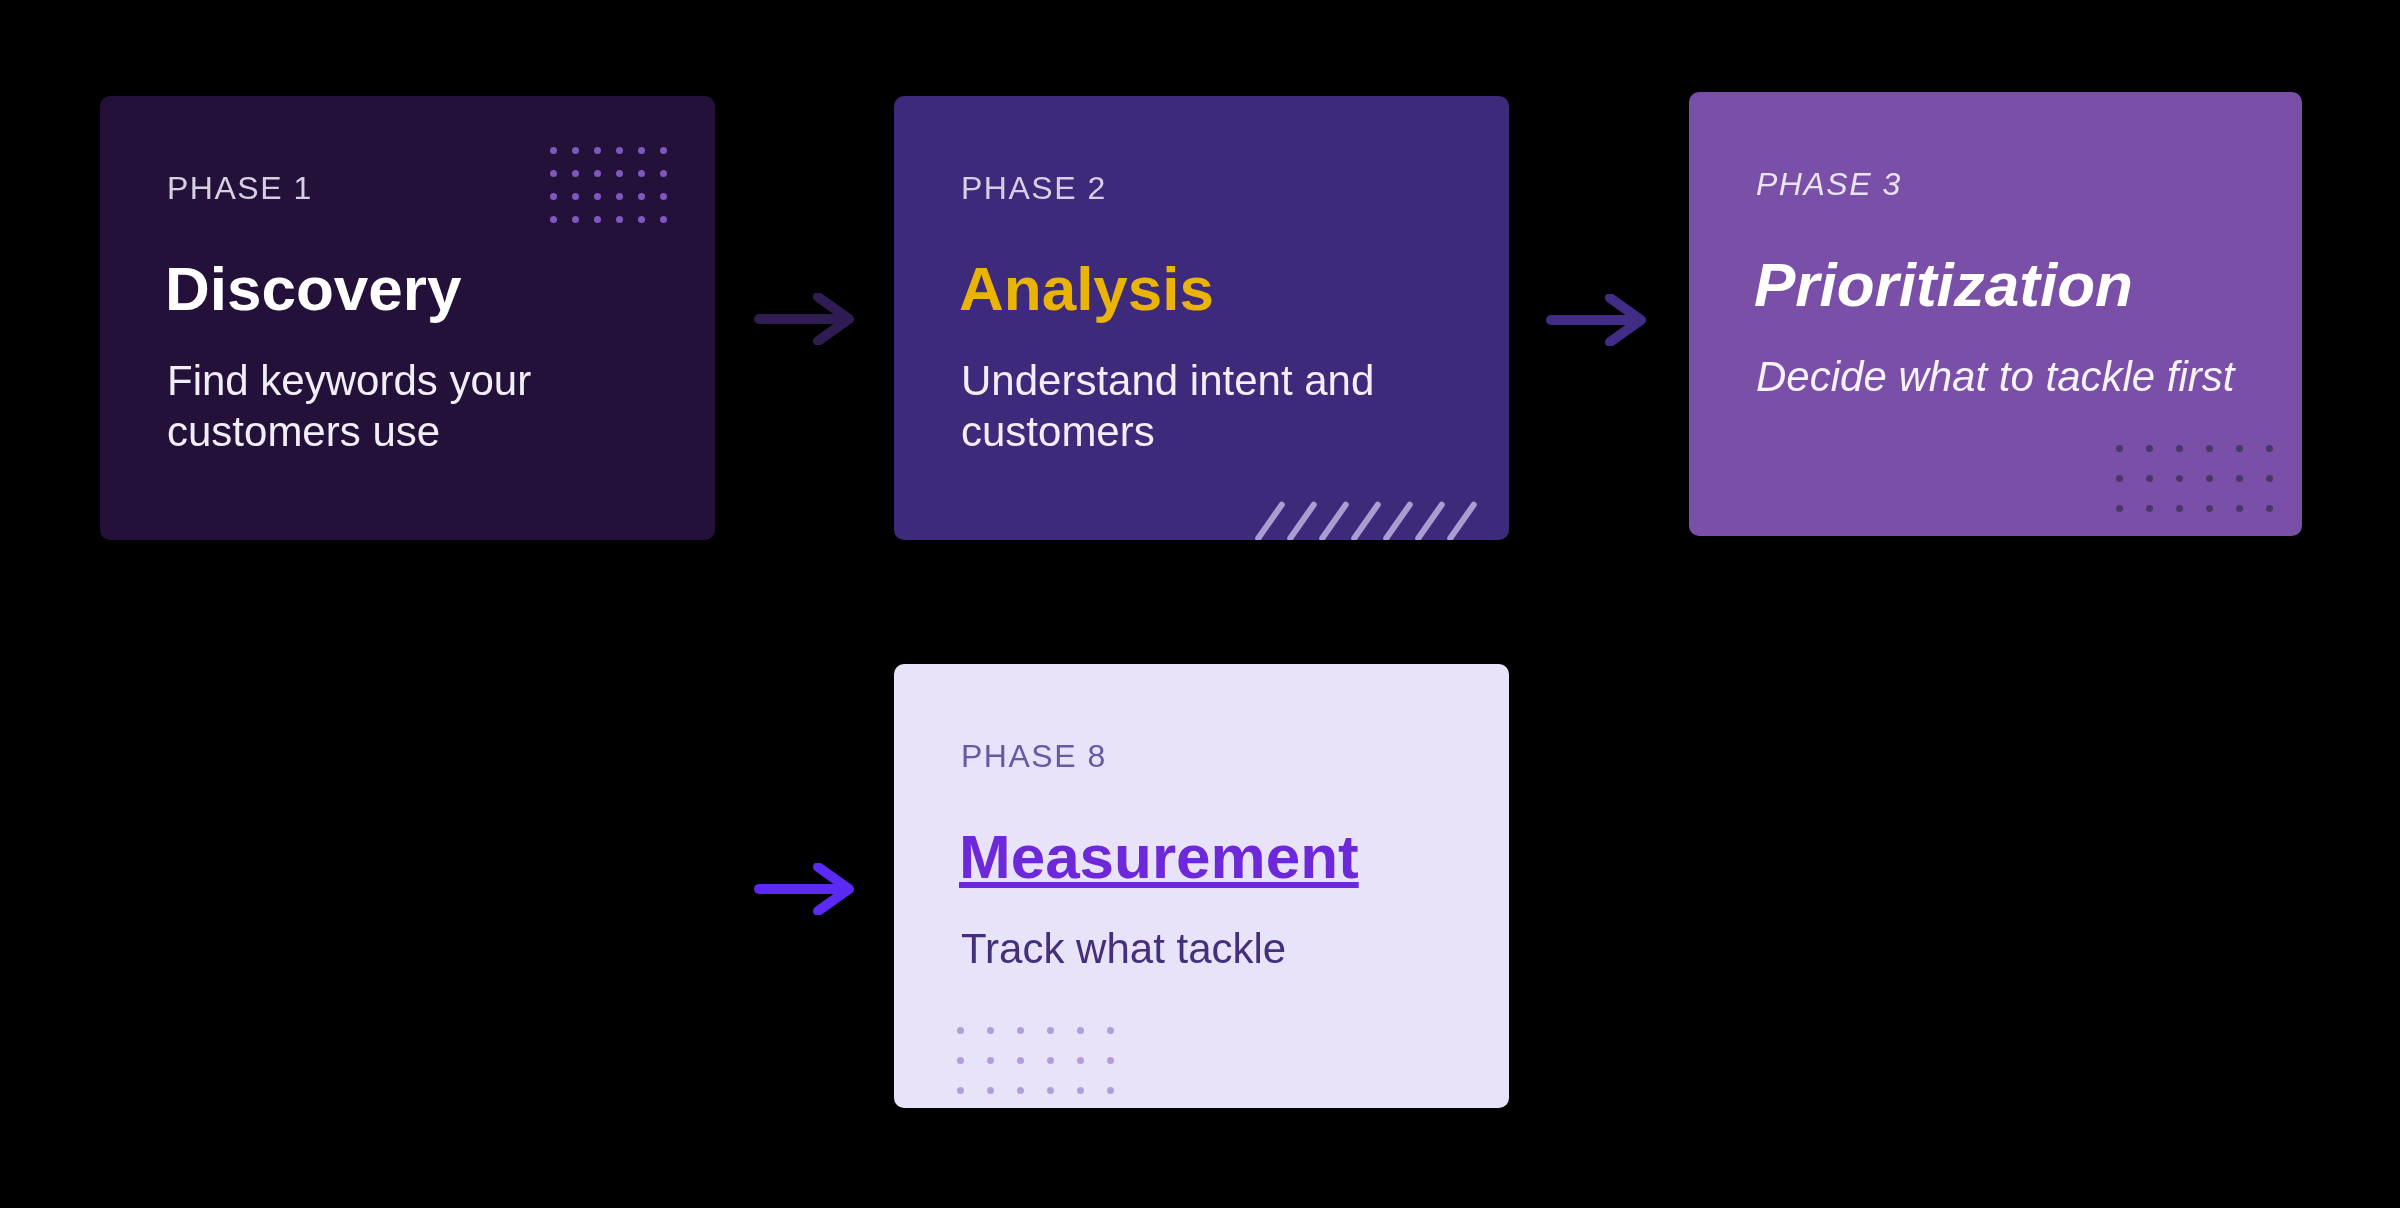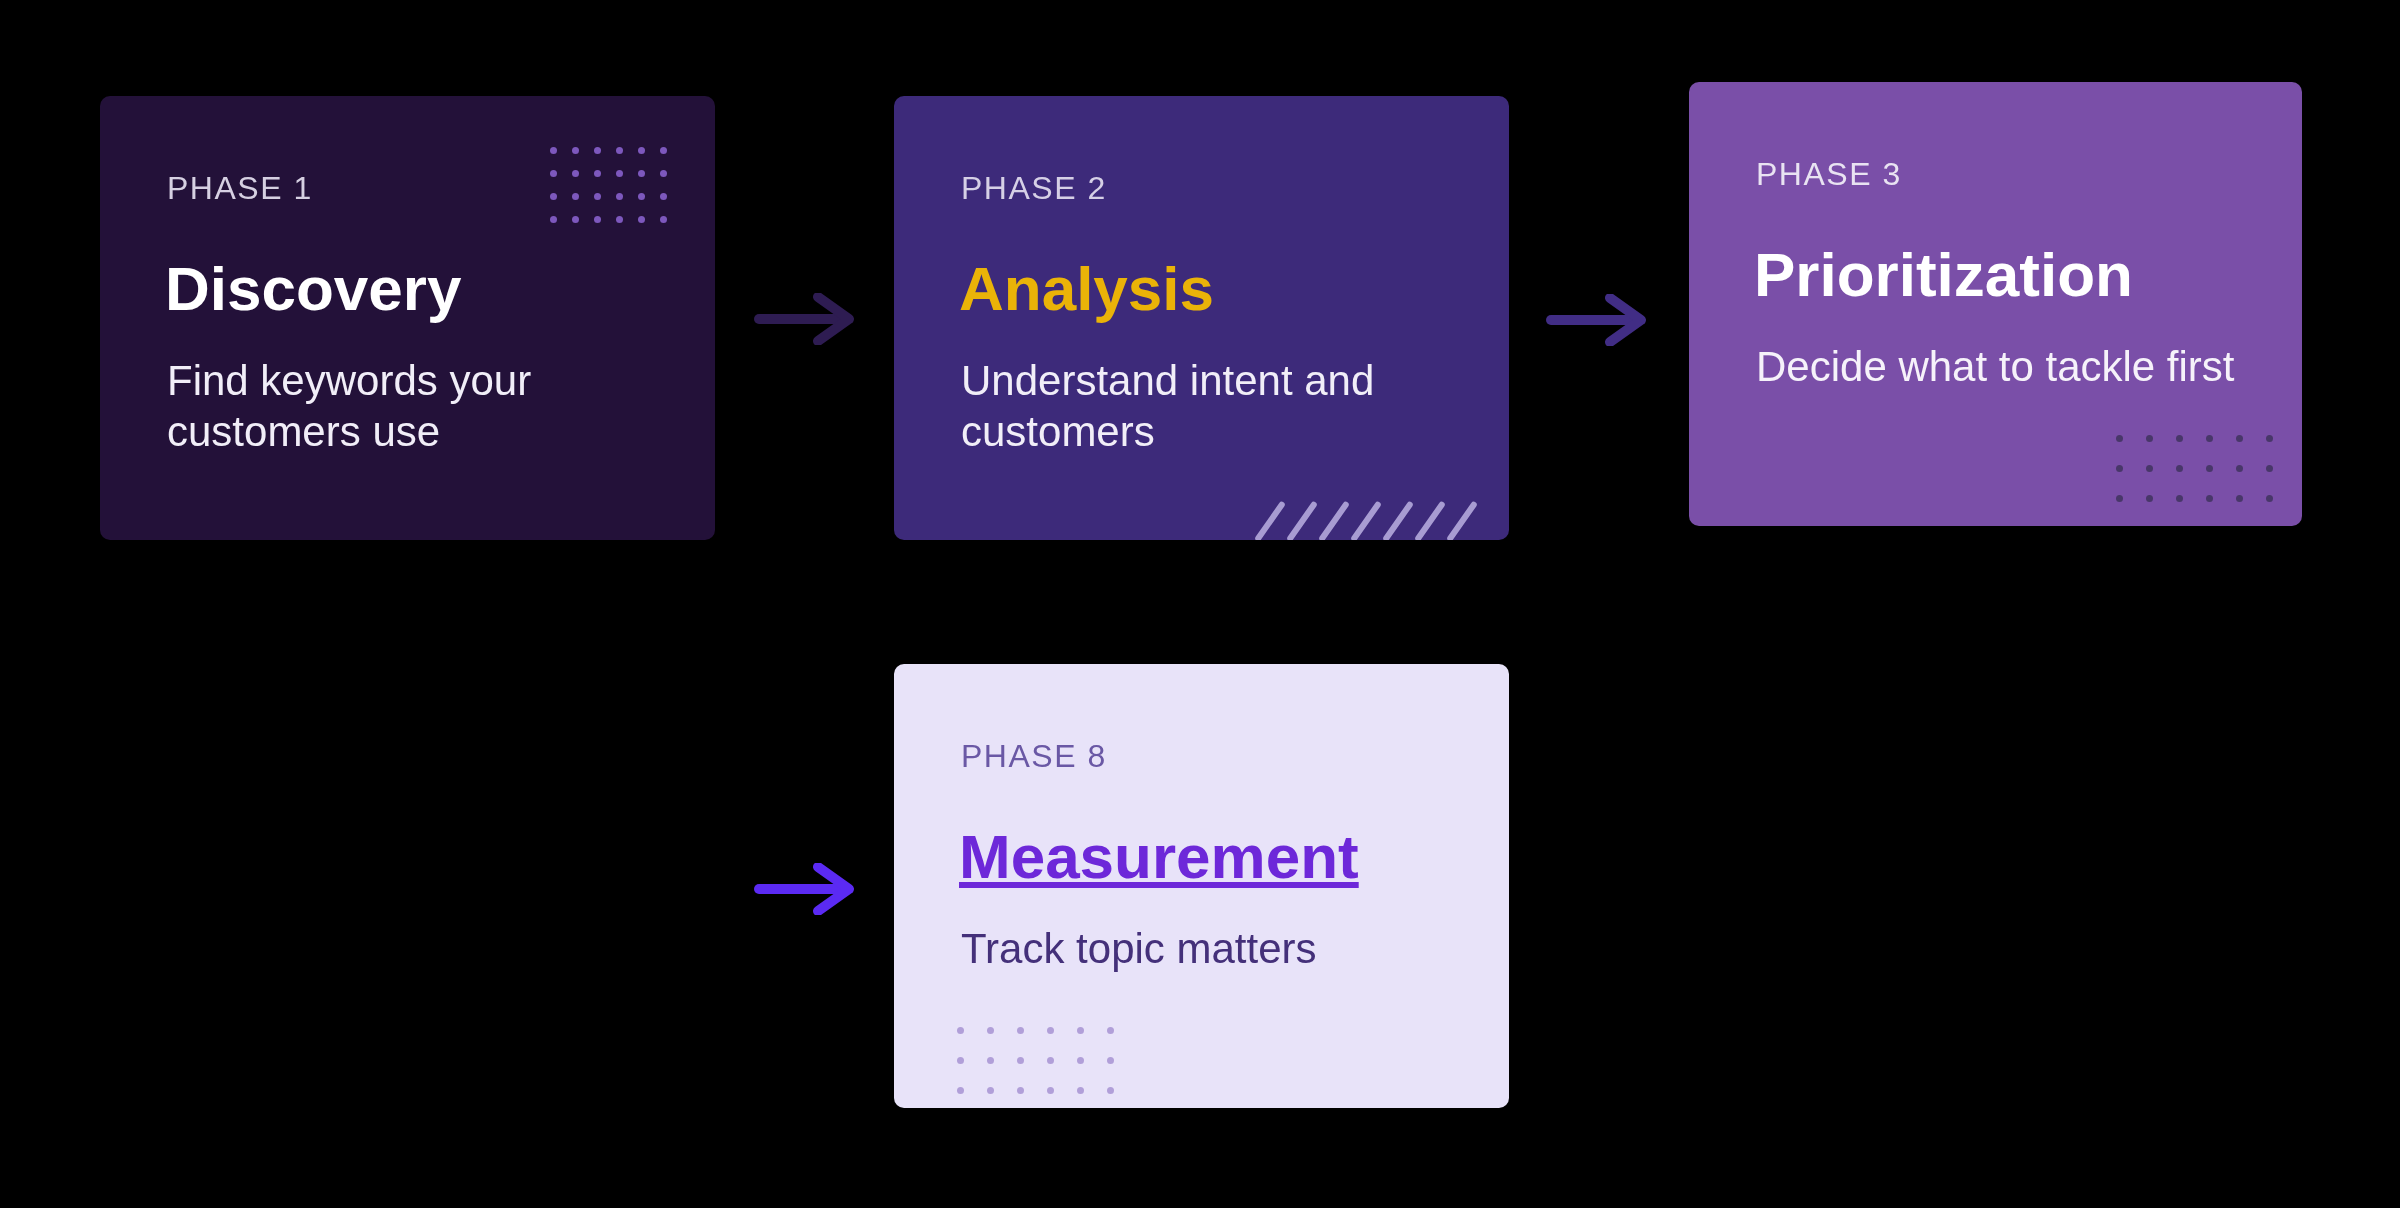--- a/index.html
+++ b/index.html
@@ -14,21 +14,21 @@
     width: 2400px; height: 1208px;
   }
   .card {
     position: absolute;
     width: 615px; height: 444px;
     border-radius: 10px;
     overflow: hidden;
   }
   .pos1 { left: 100px;  top: 96px;  }
   .pos2 { left: 894px;  top: 96px;  }
-  .pos3 { left: 1689px; top: 82px; width: 613px; }
+  .pos3 { left: 1689px; top: 92px; width: 613px; font-style: italic; }
   .pos4 { left: 100px;  top: 664px; }
   .pos5 { left: 894px;  top: 664px; }
 
   .phase-label {
     position: absolute; left: 67px; top: 76px;
     font-size: 32px; line-height: 1;
     letter-spacing: 1.5px; font-weight: 400;
   }
   .card-title {
     position: absolute; left: 65px; top: 162px; right: 40px;
@@ -160,21 +160,21 @@
 
 
   <svg class="arrow arr3" viewBox="0 0 100 52" aria-hidden="true">
     <line x1="5" y1="26" x2="90" y2="26" style="stroke: rgb(91, 42, 243);"></line>
     <polyline points="64,4 95,26 64,48" style="stroke: rgb(91, 42, 243);"></polyline>
   </svg>
 
   <section class="card pos5" style="background: rgb(232, 227, 249);">
     <span class="phase-label" style="color: rgb(106, 88, 165);">PHASE 8</span>
     <h2 class="card-title" style="color: #6d28d9; text-decoration: underline;">Measurement</h2>
-    <p class="card-desc" style="color: rgb(68, 48, 122);">Track topic matters</p>
+    <p class="card-desc" style="color: rgb(68, 48, 122);">Track what tackle</p>
     <div class="deco dots dots-wide deco-5" style="grid-template-columns: repeat(6, 7px);">
         <span class="dot" style="background: rgb(177, 159, 217);"></span>
         <span class="dot" style="background: rgb(177, 159, 217);"></span>
         <span class="dot" style="background: rgb(177, 159, 217);"></span>
         <span class="dot" style="background: rgb(177, 159, 217);"></span>
         <span class="dot" style="background: rgb(177, 159, 217);"></span>
         <span class="dot" style="background: rgb(177, 159, 217);"></span>
         <span class="dot" style="background: rgb(177, 159, 217);"></span>
         <span class="dot" style="background: rgb(177, 159, 217);"></span>
         <span class="dot" style="background: rgb(177, 159, 217);"></span>

